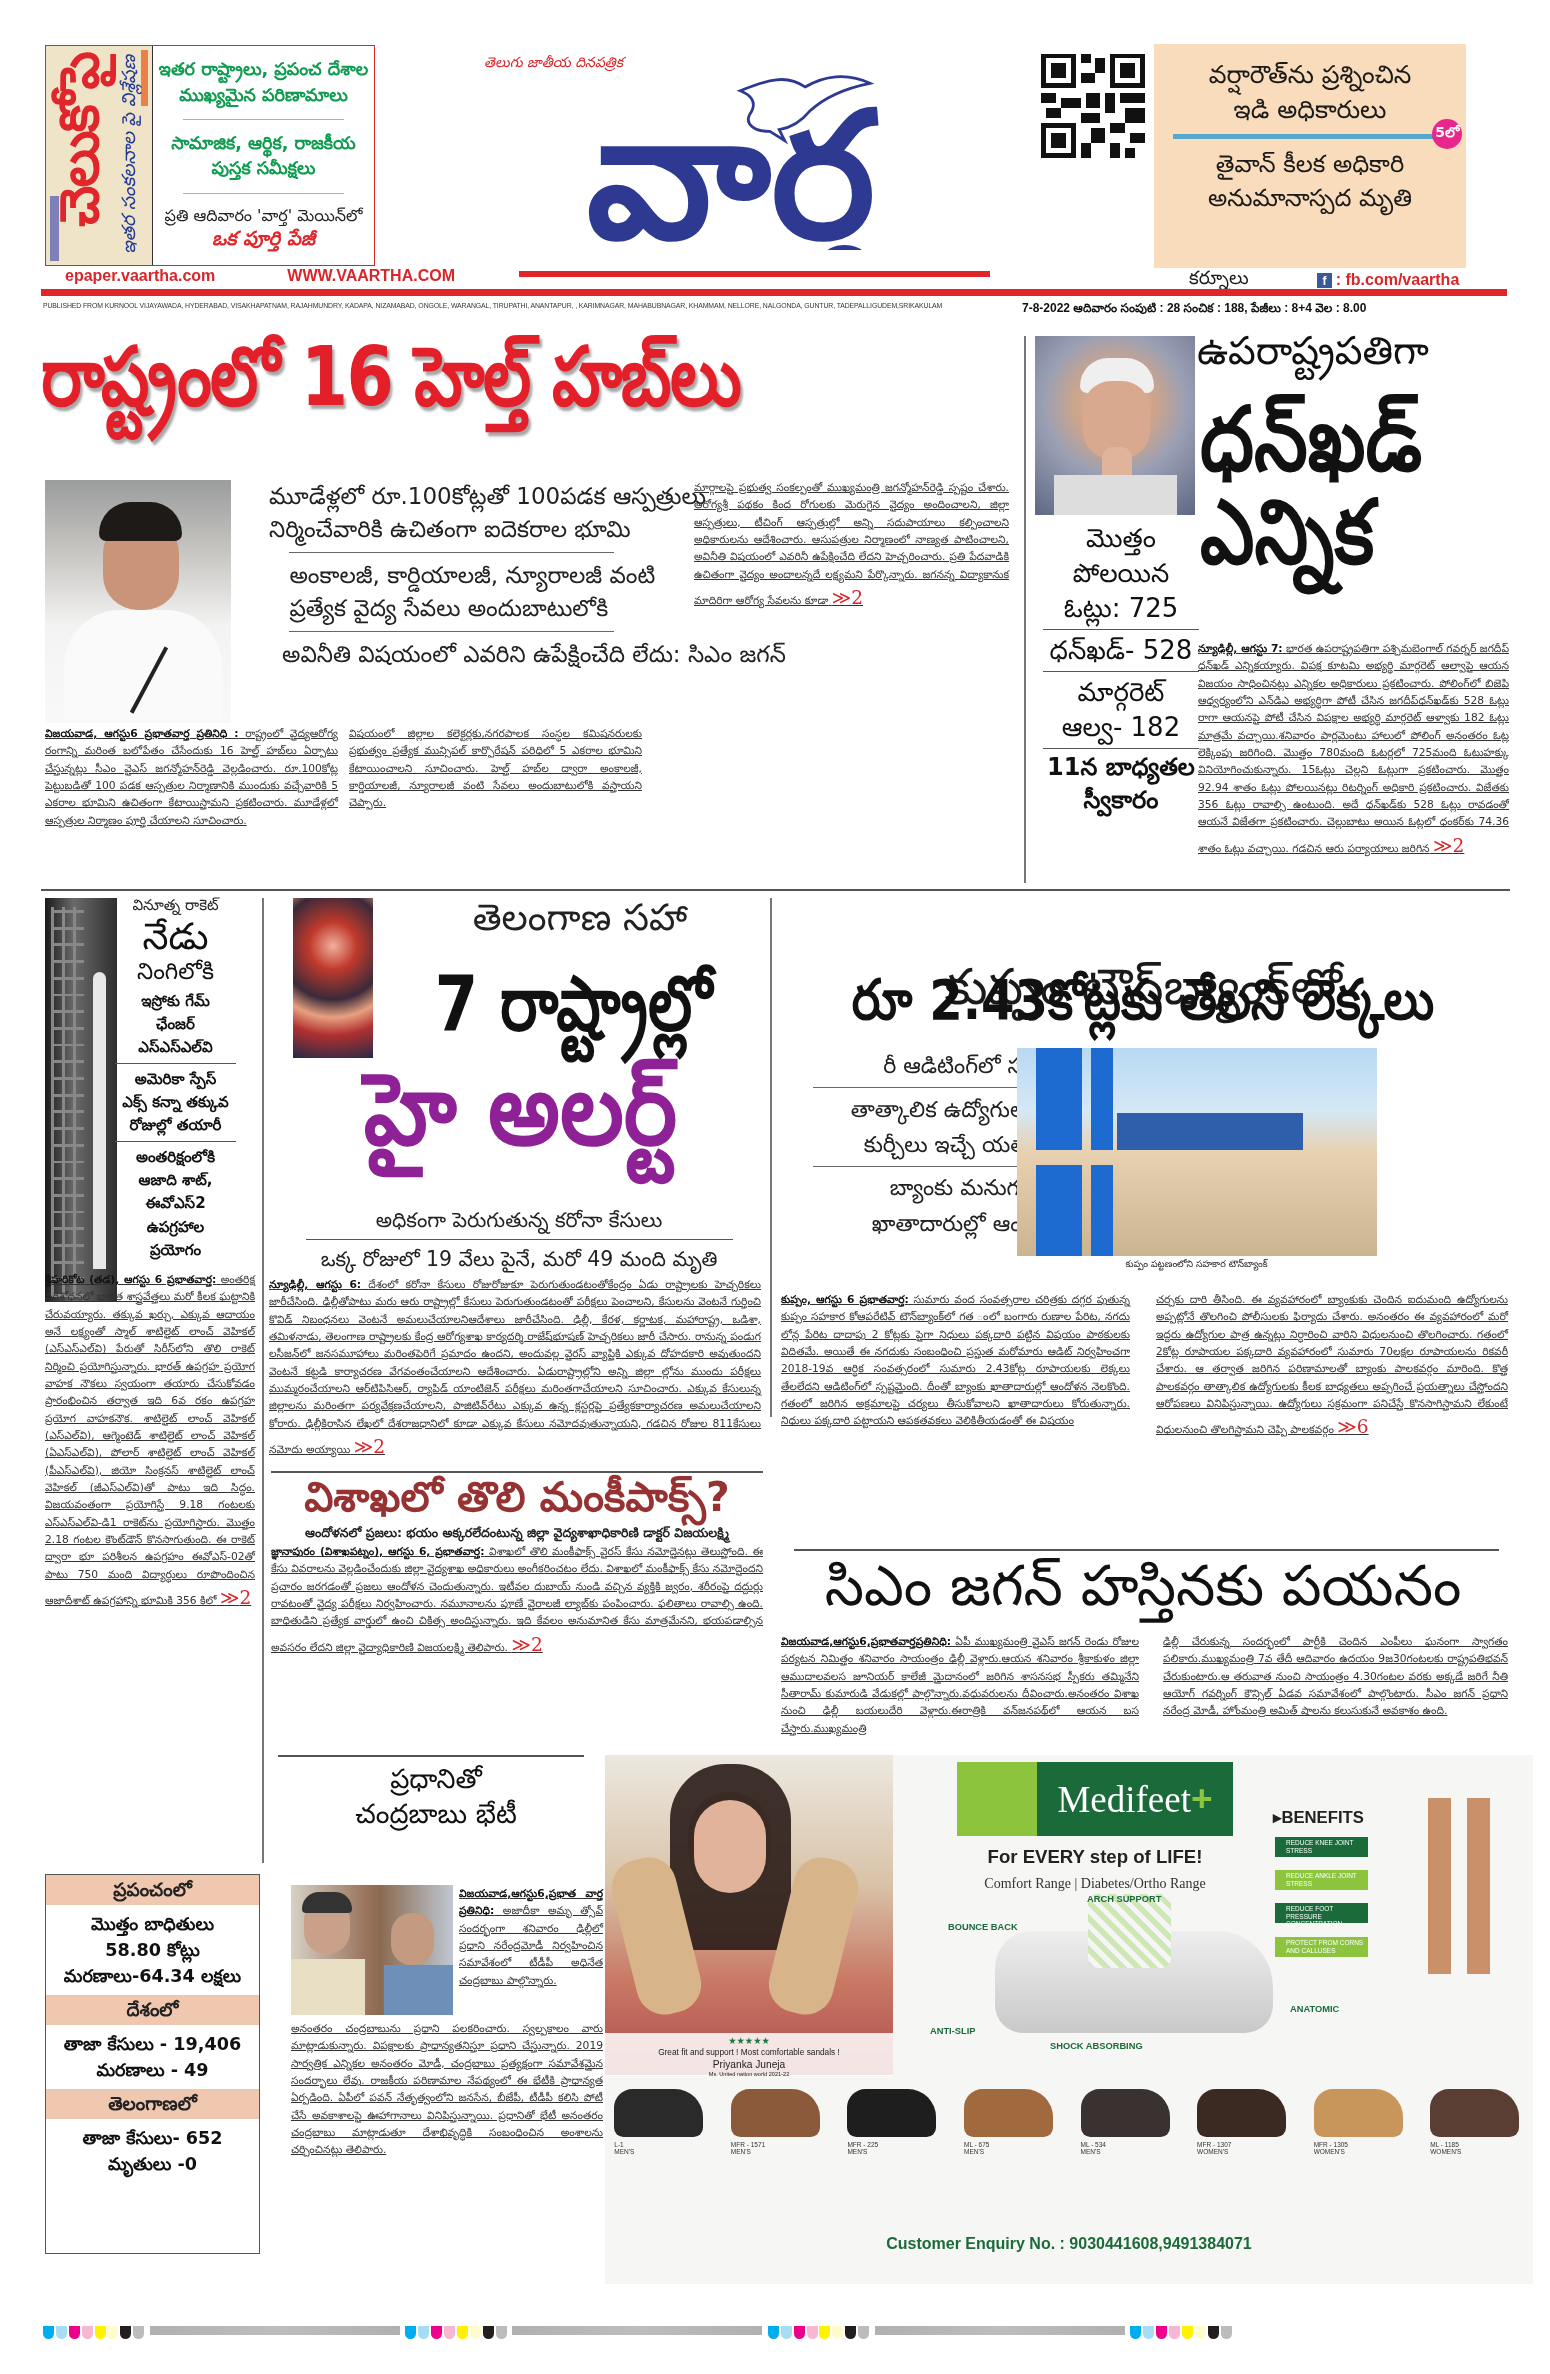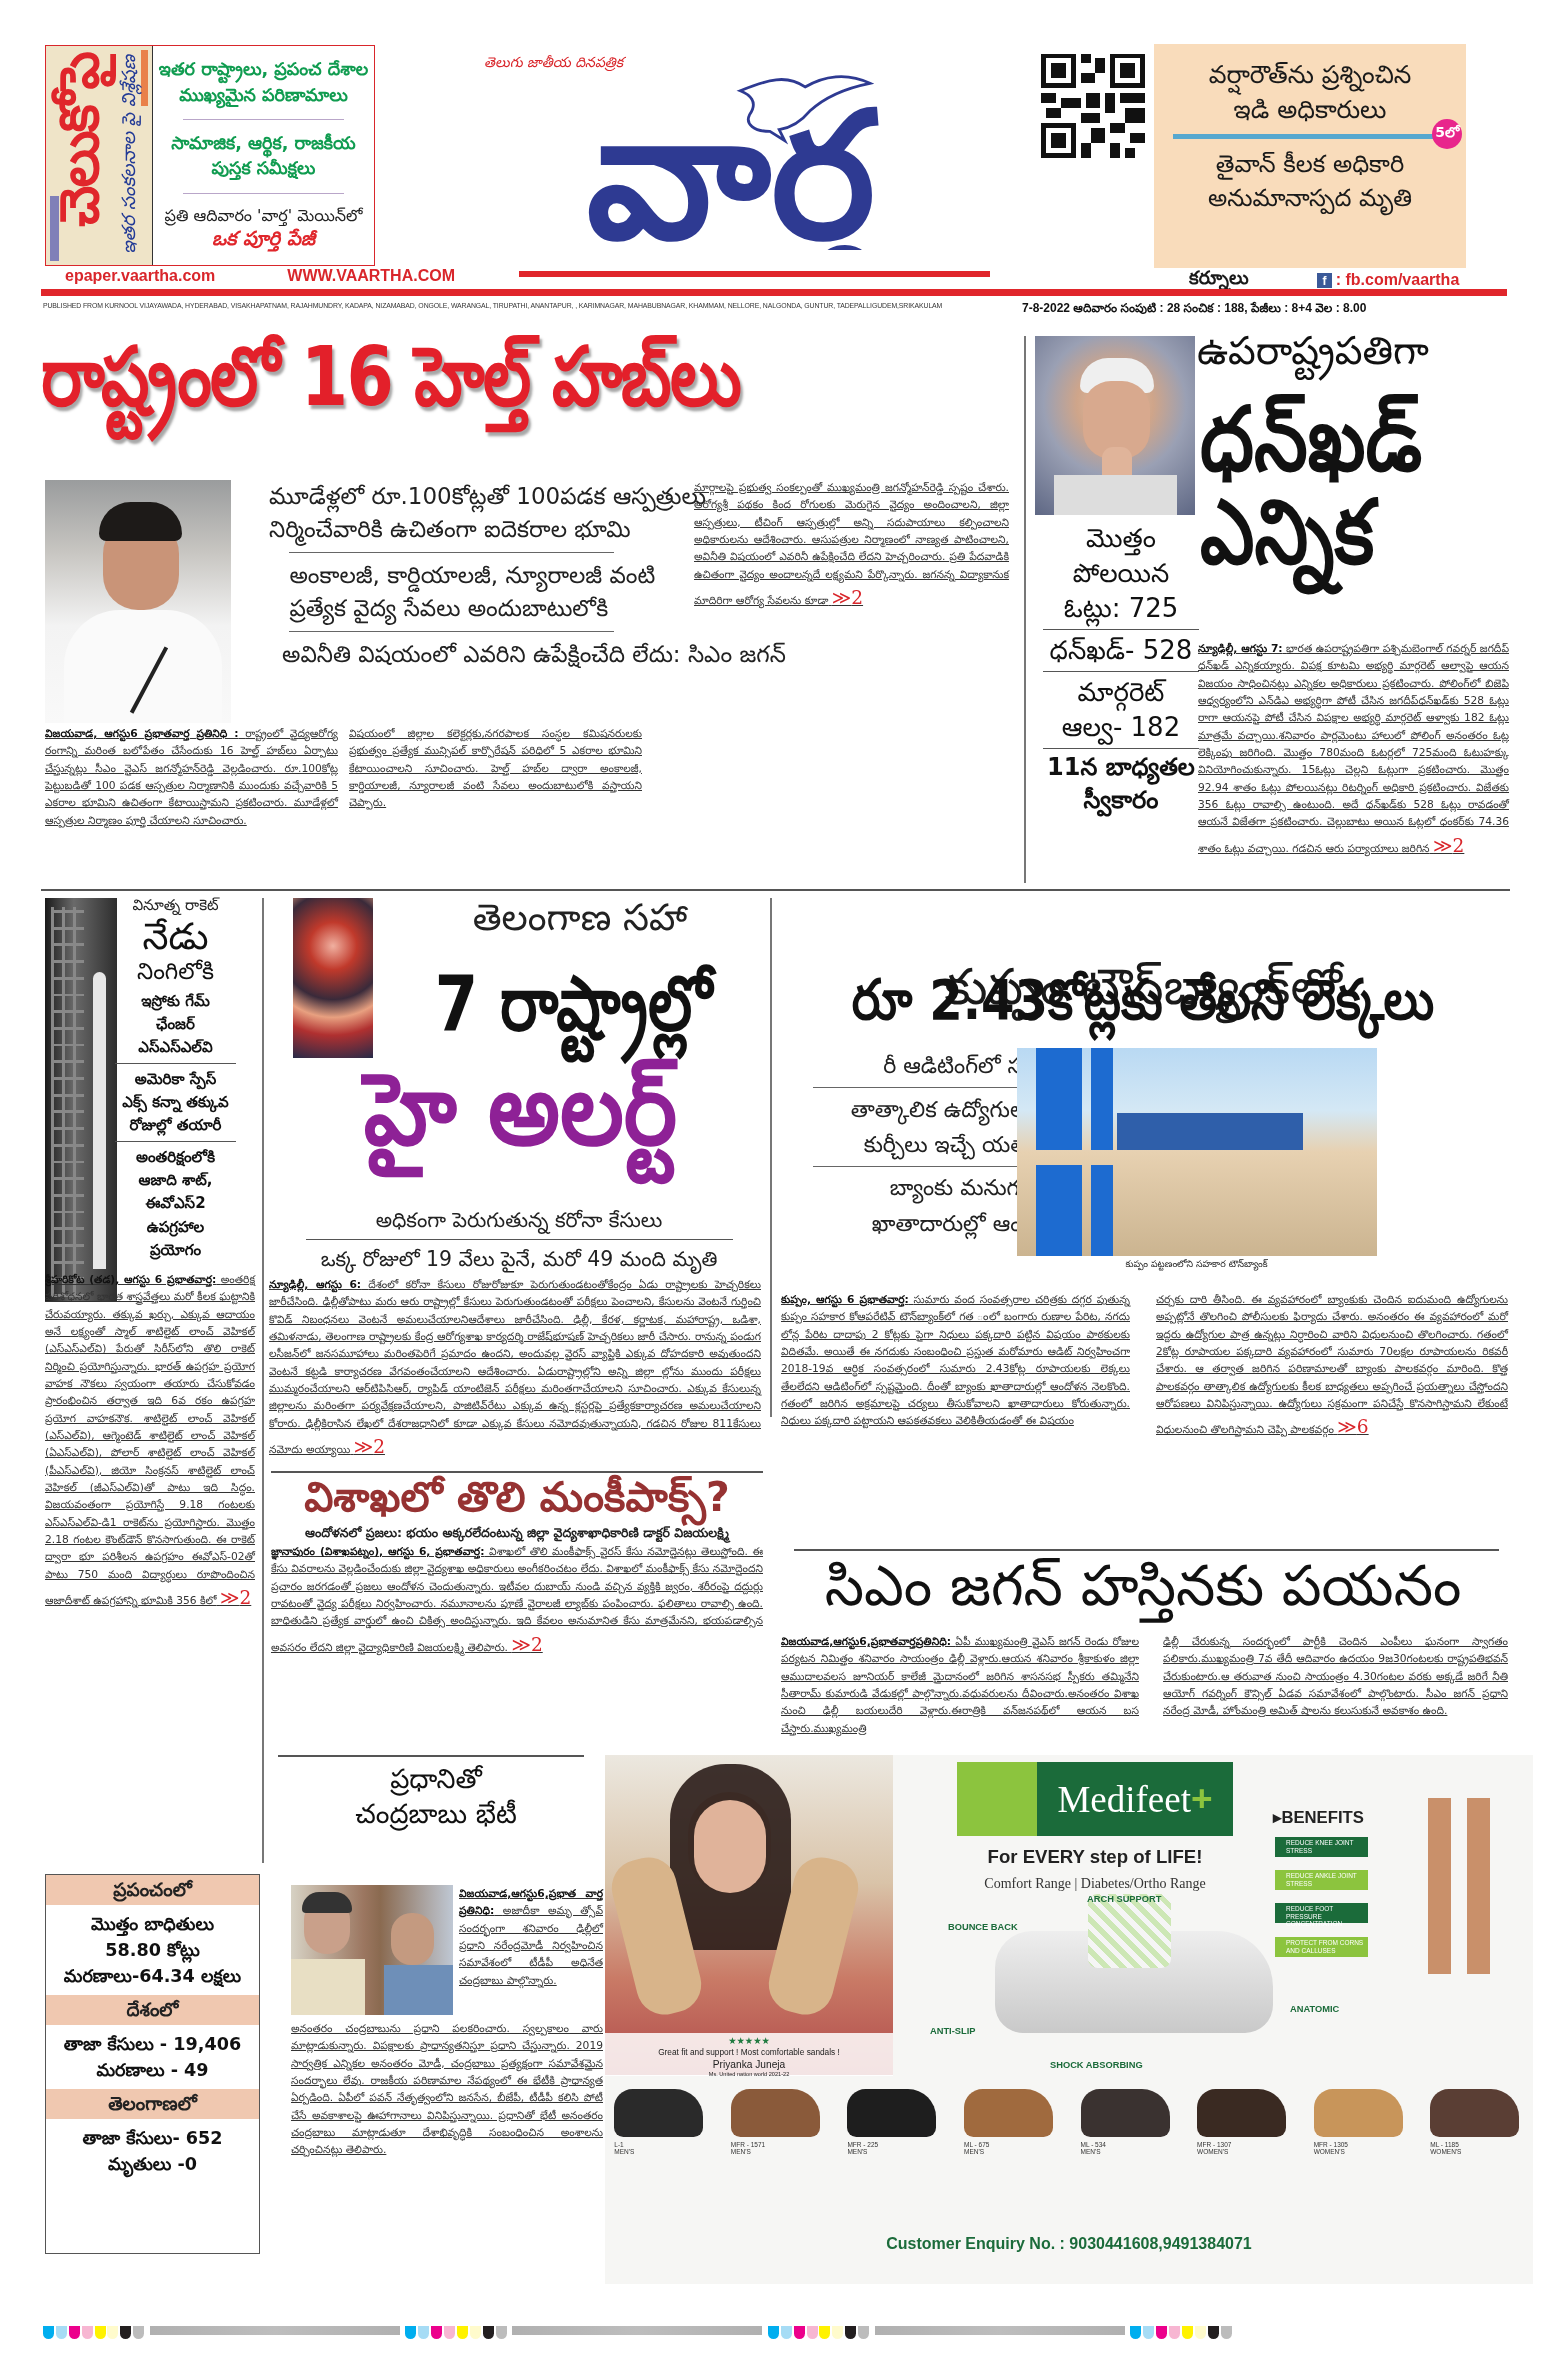--- a/index.html
+++ b/index.html
@@ -25,21 +25,21 @@
   .logo { left: 434px; top: 74px; width: 594px; height: 176px; }
   .logo svg { width: 100%; height: 100%; }
   .logo-underline { left: 519px; top: 271px; width: 471px; height: 5.6px; background: #e0262b; }
 
   .qr { left: 1041px; top: 48px; width: 104px; height: 115px; }
   .teaser { left: 1154px; top: 44px; width: 312px; height: 224px; background: #f9dcbb; padding: 13px 13px 7.4px; text-align: center; }
   .teaser .t1 { font-size: 25px; line-height: 1.4; color: #1a1a1a; }
   .teaser .sep { height: 4.6px; background: #57a8cf; margin: 7.4px 5.6px 9.3px; position: relative; }
   .teaser .pg { position: absolute; right: -15px; top: -15px; width: 30px; height: 30px; border-radius: 50%; background: #e8268c; color: #fff; font-size: 14px; font-weight: bold; display: flex; align-items: center; justify-content: center; }
   .teaser .t2 { font-size: 24px; line-height: 1.4; color: #1a1a1a; }
-  .edition { left: 1189px; top: 267px; font-size: 18.6px; font-weight: bold; }
+  .edition { left: 1189px; top: 267px; font-size: 18.6px; font-weight: normal; }
   .fb { left: 1317px; top: 271px; color: #d9262b; font-family: "Liberation Sans", sans-serif; font-weight: bold; font-size: 16px; display: flex; align-items: center; gap: 3.7px; }
   .fb .fbi { width: 15px; height: 15px; background: #3b5998; color: #fff; font-size: 12px; display: inline-flex; align-items: flex-end; justify-content: center; }
 
   .red-rule { left: 41px; top: 289px; width: 1466px; height: 7.4px; background: #e0262b; }
   .pub-line { left: 43px; top: 302px; font-family: "Liberation Sans", sans-serif; font-size: 6.9px; color: #333; letter-spacing: -0.1px; }
   .issue-line { left: 1022px; top: 301px; font-family: "Liberation Sans", sans-serif; font-size: 12px; font-weight: bold; color: #111; }
 
   
   .mainhead { left: 41px; top: 321px; width: 980px; height: 111px; font-size: 82px; font-weight: bold; color: #e3202a; letter-spacing: -1.9px; line-height: 111px; text-shadow: 2.8px 3.7px 2.8px rgba(0,0,0,.35); white-space: nowrap; transform: scaleX(0.83); transform-origin: left center; }
 
@@ -466,21 +466,21 @@
       </div>
   </div>
   <div class="slogan">For EVERY step of LIFE!</div>
   <div class="ranges">Comfort Range | Diabetes/Ortho Range</div>
   <div class="sandal">
       <div class="strap"></div>
     </div>
   <div class="feat" style="left:482px;top:139px">ARCH SUPPORT</div>
   <div class="feat" style="left:343px;top:167px">BOUNCE BACK</div>
   <div class="feat" style="left:325px;top:271px">ANTI-SLIP</div>
-  <div class="feat" style="left:445px;top:305px">SHOCK ABSORBING</div>
+  <div class="feat" style="left:445px;top:286px">SHOCK ABSORBING</div>
   <div class="feat" style="left:685px;top:249px">ANATOMIC</div>
   <div class="benefits">▸<span>BENEFITS</span></div>
   <div class="bft" style="top:82px;background:#1b6b3a">REDUCE KNEE JOINT STRESS</div>
   <div class="bft" style="top:115px;background:#8cc43e">REDUCE ANKLE JOINT STRESS</div>
   <div class="bft" style="top:148px;background:#1b6b3a">REDUCE FOOT PRESSURE CONCENTRATION</div>
   <div class="bft" style="top:182px;background:#8cc43e">PROTECT FROM CORNS AND CALLUSES</div>
   <div class="legs"></div>
   <div class="shoes">
     <div class="shoe">
         <div class="img" style="background:#2a2a2a"></div>

